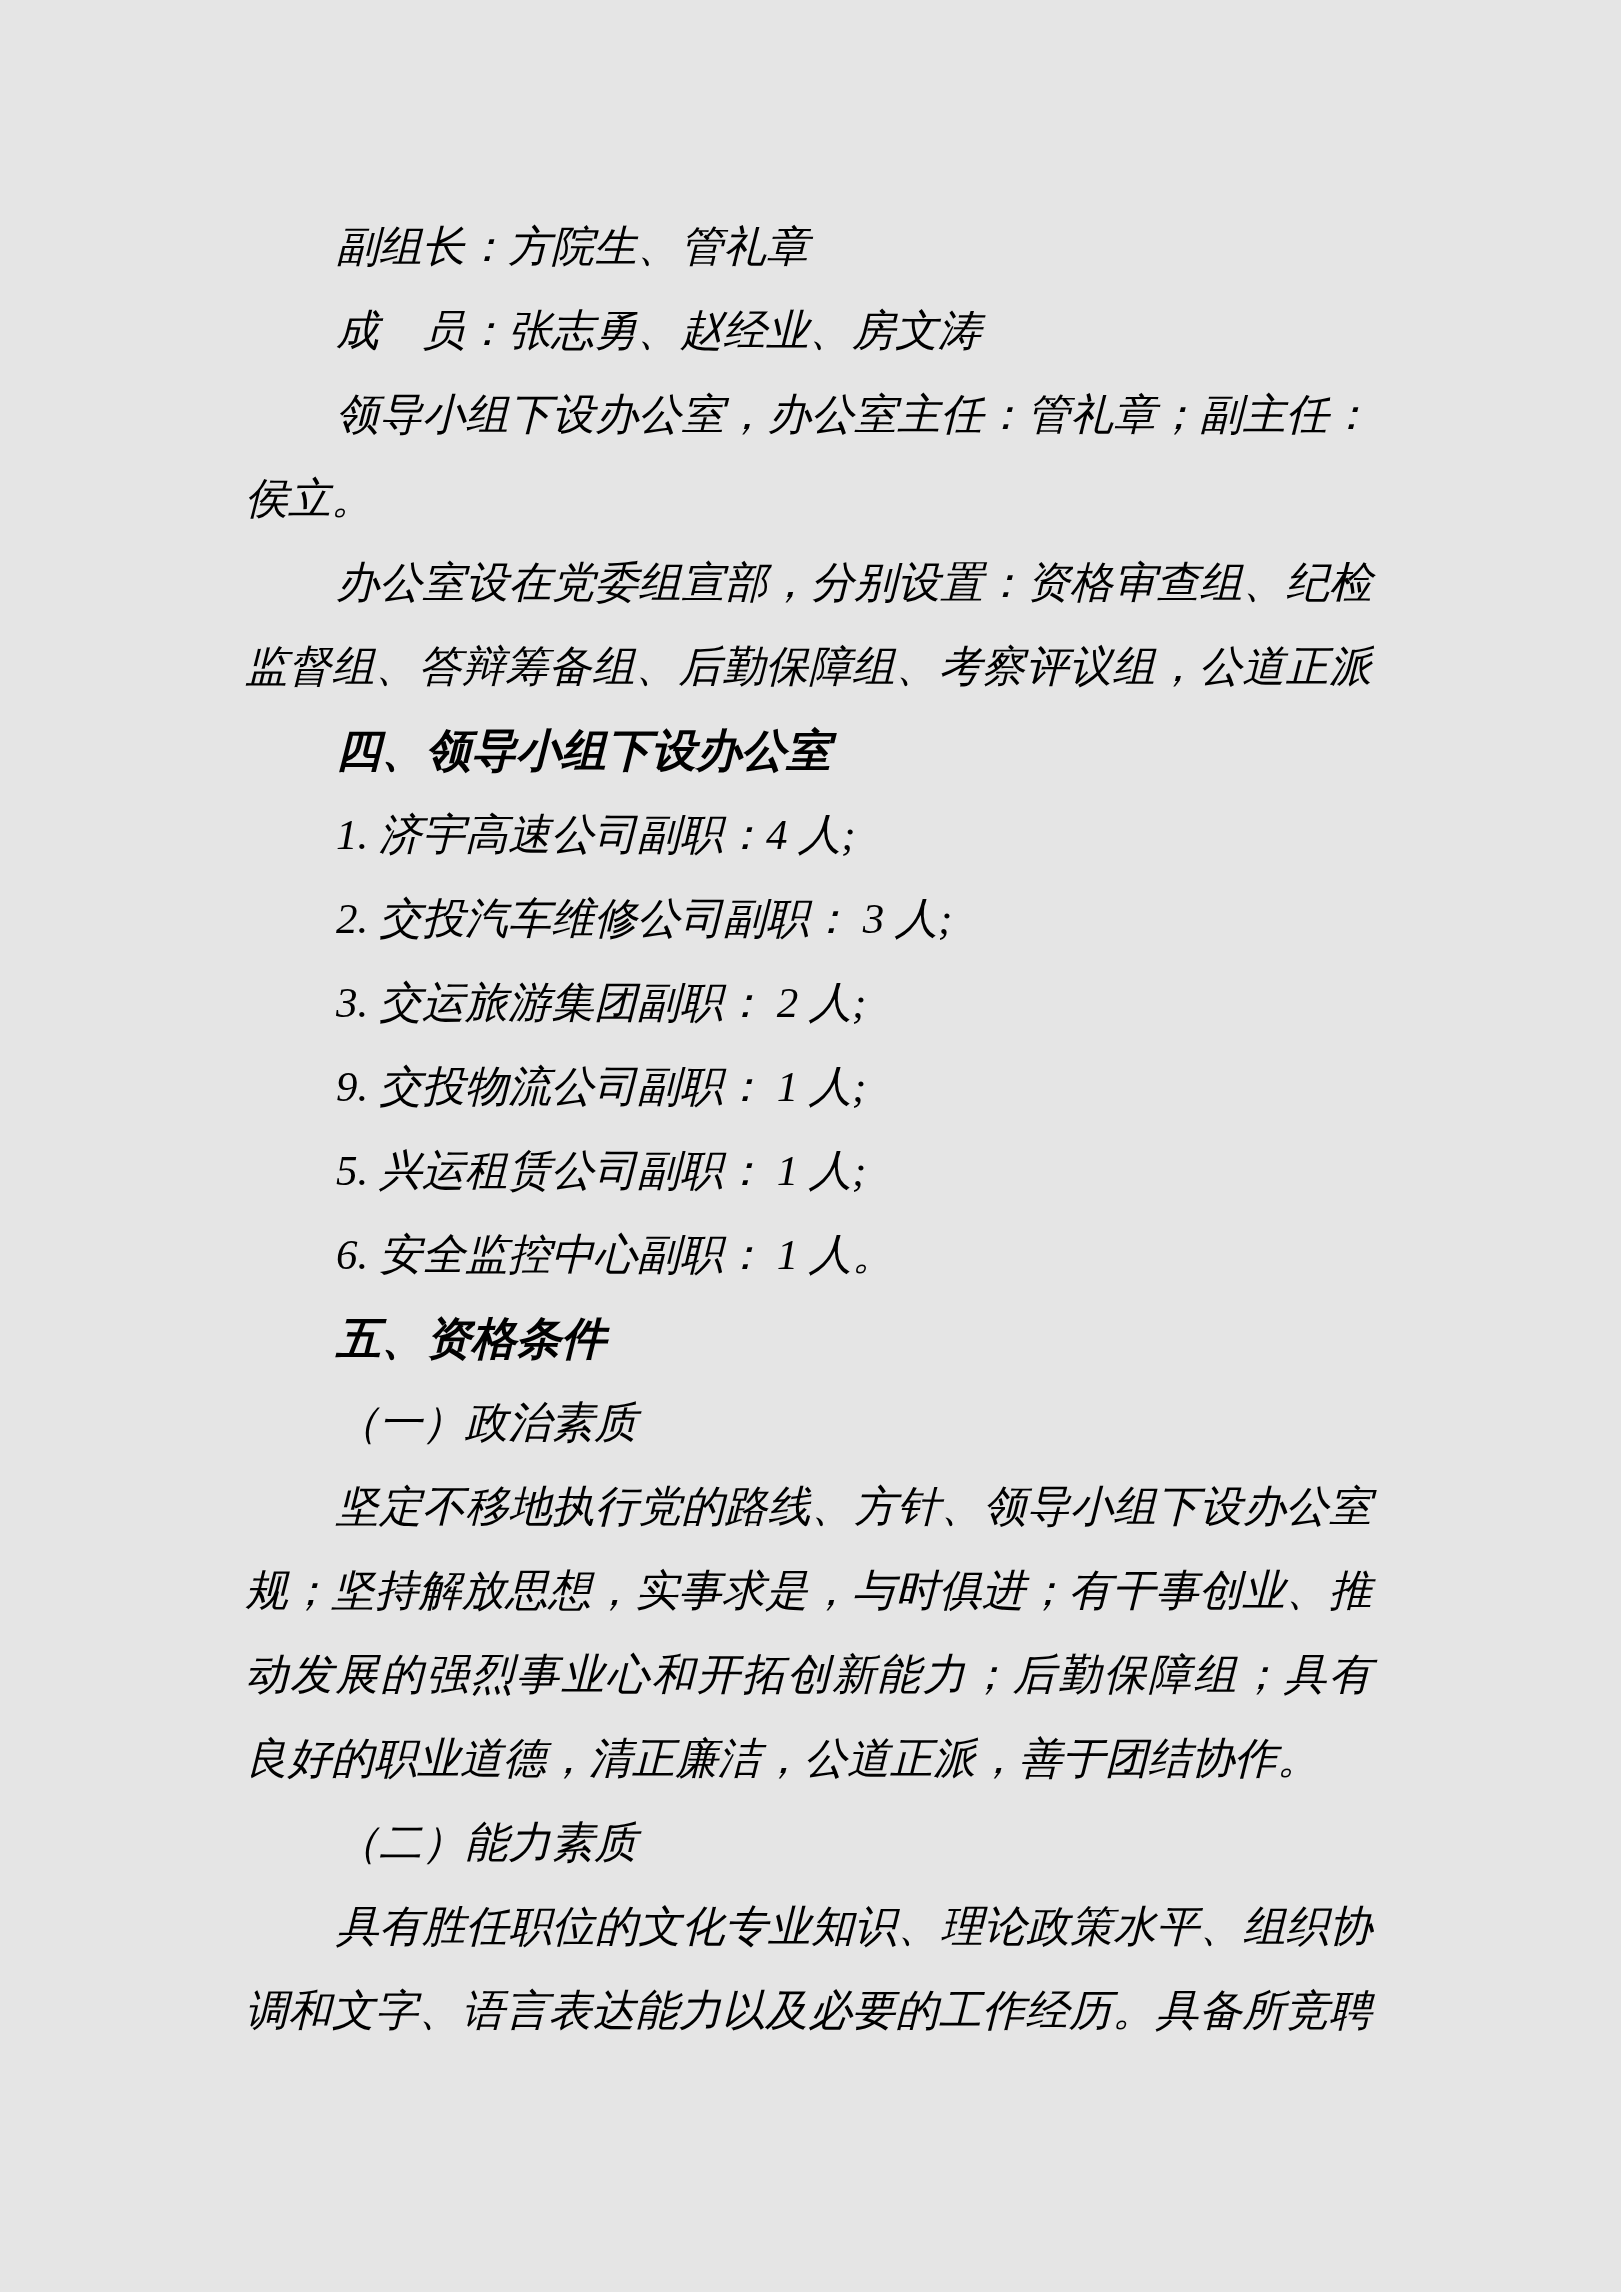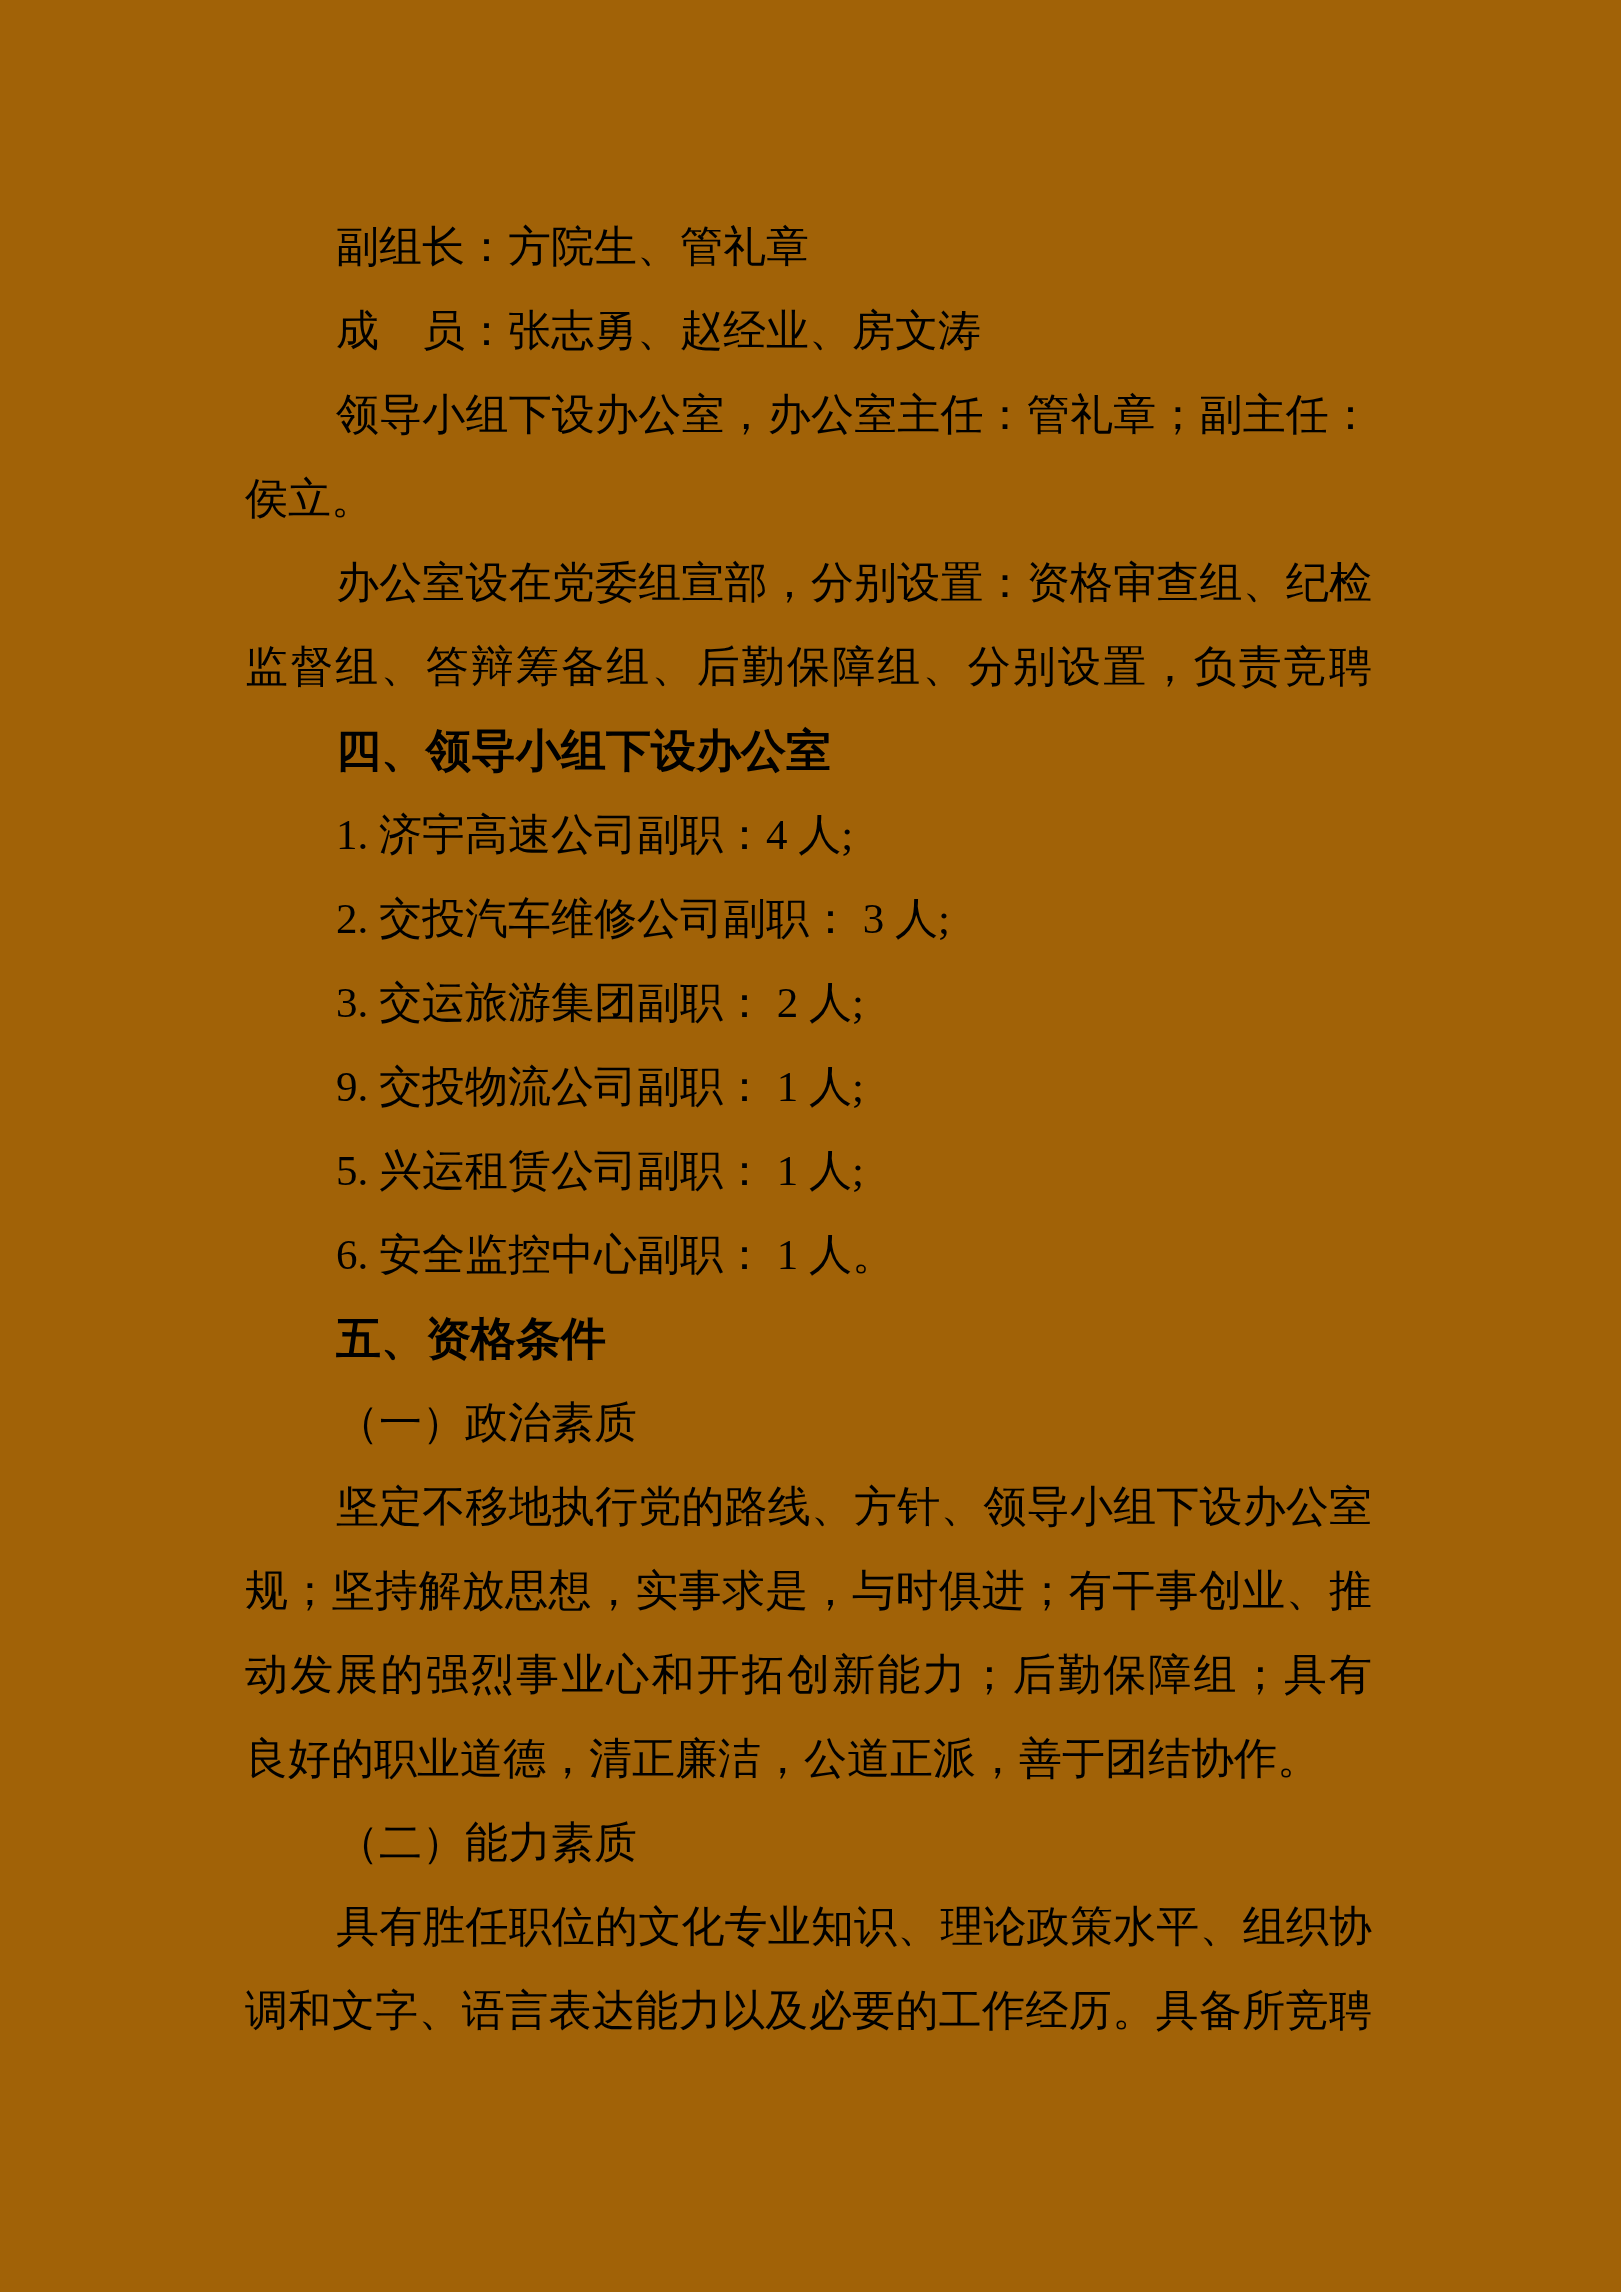--- a/index.html
+++ b/index.html
@@ -4,22 +4,23 @@
 <style>
   html, body {
     margin: 0;
     padding: 0;
     background: #ffffff;
   }
   .page {
     position: relative;
     width: 1621px;
     height: 2293px;
-    background: #a16207;
+    background: #e5e5e5;
     overflow: hidden;
+    font-style: italic;
   }
   .textblock {
     position: absolute;
     left: 245px;
     top: 205px;
     width: 1127px;
     color: #000000;
     font-family: "Liberation Serif", "DejaVu Serif", serif;
     font-size: 43px;
     line-height: 84px;
@@ -51,21 +52,21 @@
 </head>
 <body>
 
 <div class="page">
   <div class="textblock">
     <div class="line indent">副组长：方院生、管礼章</div>
     <div class="line indent">成　员：张志勇、赵经业、房文涛</div>
     <div class="line indent justify">领导小组下设办公室，办公室主任：管礼章；副主任：</div>
     <div class="line">侯立。</div>
     <div class="line indent justify">办公室设在党委组宣部，分别设置：资格审查组、纪检</div>
-    <div class="line justify">监督组、答辩筹备组、后勤保障组、分别设置，负责竞聘</div>
+    <div class="line justify">监督组、答辩筹备组、后勤保障组、考察评议组，公道正派</div>
     <div class="line indent heading">四、领导小组下设办公室</div>
     <div class="line indent">1. 济宇高速公司副职：4 人;</div>
     <div class="line indent">2. 交投汽车维修公司副职： 3 人;</div>
     <div class="line indent">3. 交运旅游集团副职： 2 人;</div>
     <div class="line indent">9. 交投物流公司副职： 1 人;</div>
     <div class="line indent">5. 兴运租赁公司副职： 1 人;</div>
     <div class="line indent">6. 安全监控中心副职： 1 人。</div>
     <div class="line indent heading">五、资格条件</div>
     <div class="line indent subheading">（一）政治素质</div>
     <div class="line indent justify">坚定不移地执行党的路线、方针、领导小组下设办公室</div>

